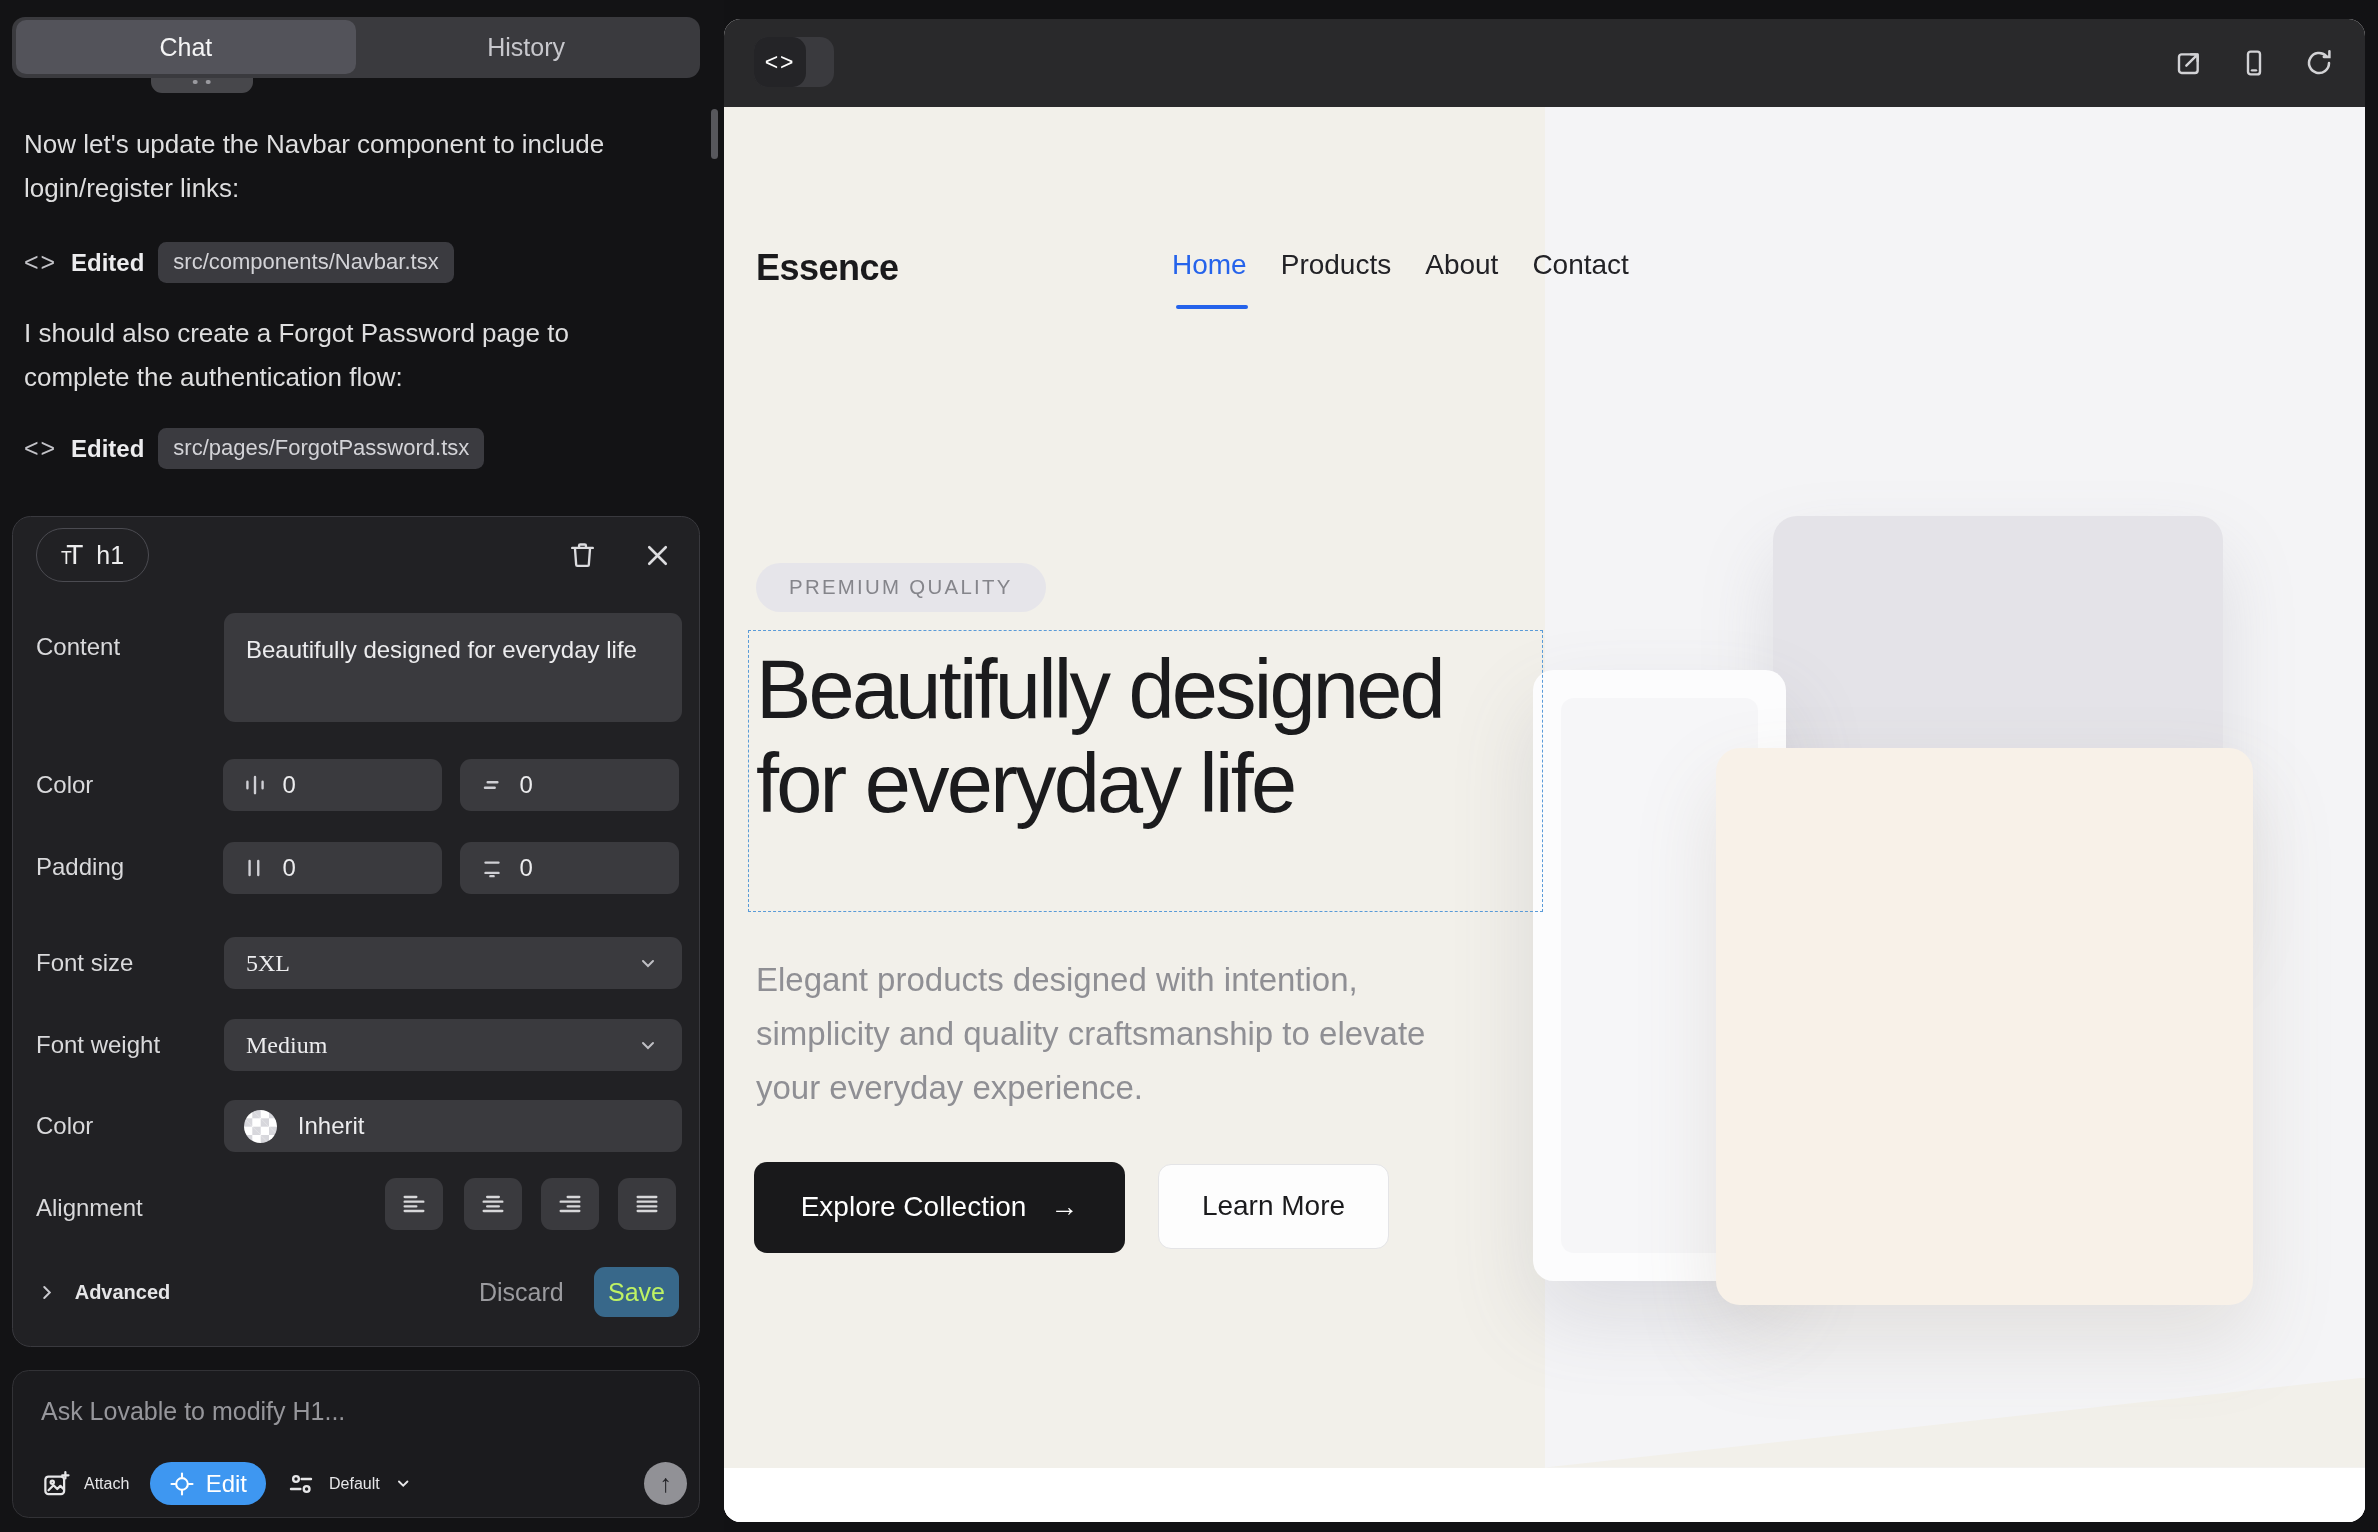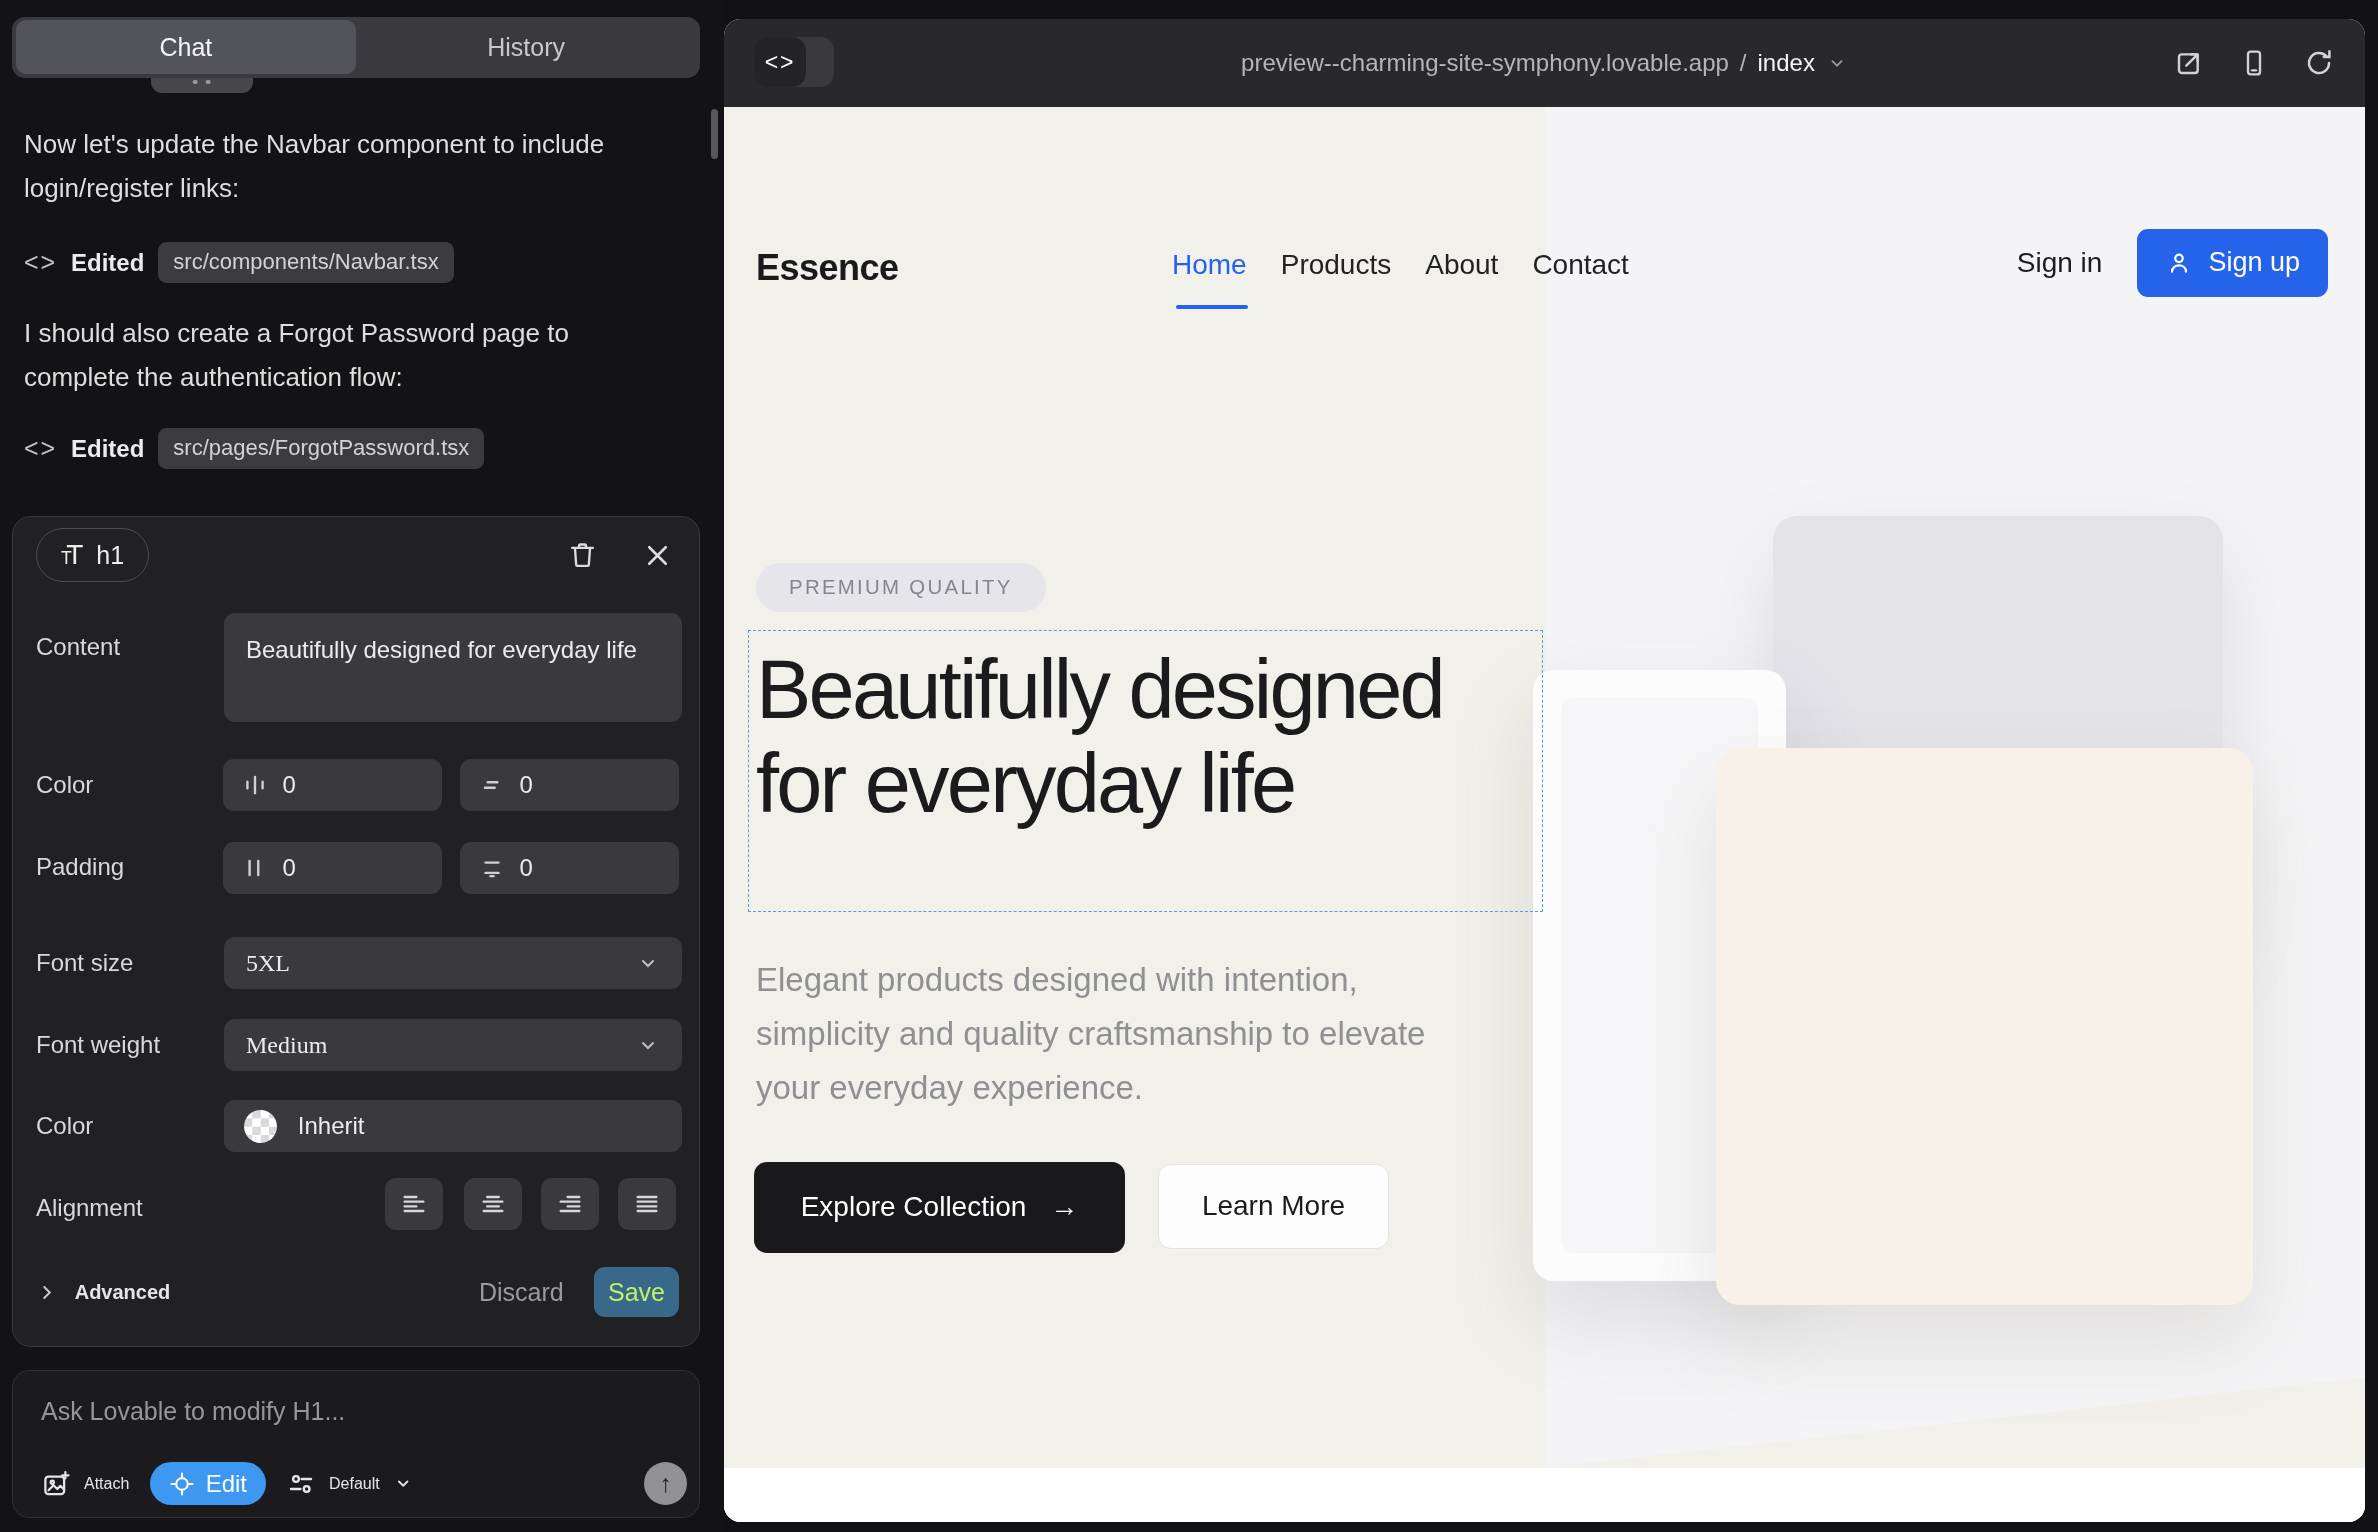--- a/index.html
+++ b/index.html
@@ -272,28 +272,20 @@
   </div>
 
   <div class="window">
 
     <div class="browser-bar">
       <div class="code-toggle">
         <div class="code-knob">
             <span>&lt;&gt;</span>
           </div>
       </div>
-      <div class="url-group">
-        <span>preview--charming-site-symphony.lovable.app</span>
-        <span>/</span>
-        <span class="url-page">index</span>
-        <svg width="22" height="22" viewBox="0 0 24 24" fill="none" stroke="#9a9a9f" stroke-width="2" stroke-linecap="round">
-            <path d="M7 10l5 5 5-5"></path>
-          </svg>
-      </div>
       <div class="bar-icons">
         <svg width="32" height="32" viewBox="0 0 24 24" fill="none" stroke="currentColor" stroke-width="1.8" stroke-linecap="round" stroke-linejoin="round">
           <rect x="4.5" y="5.5" width="14" height="14" rx="2"></rect>
           <path d="M10 14l8.5-8.5M13.5 5.5h5v5"></path>
         </svg>
         <svg width="32" height="32" viewBox="0 0 24 24" fill="none" stroke="currentColor" stroke-width="1.8" stroke-linecap="round">
           <rect x="7.5" y="3.5" width="9" height="17" rx="2"></rect>
           <path d="M10.5 17.5h3"></path>
         </svg>
         <svg width="32" height="32" viewBox="0 0 24 24" fill="none" stroke="currentColor" stroke-width="1.9" stroke-linecap="round">
@@ -318,30 +310,20 @@
 
       <div class="logo">Essence</div>
       <div class="nav">
         <span class="nav-item active">Home</span>
         <span class="nav-item">Products</span>
         <span class="nav-item">About</span>
         <span class="nav-item">Contact</span>
       </div>
       <div class="nav-underline"></div>
 
-      <div class="auth">
-        <span class="signin">Sign in</span>
-        <div class="signup">
-          <svg width="28" height="28" viewBox="0 0 24 24" fill="none" stroke="currentColor" stroke-width="1.9" stroke-linecap="round">
-            <circle cx="12" cy="8" r="3.2"></circle>
-            <path d="M6 19.5c0-3.3 2.7-5.4 6-5.4s6 2.1 6 5.4"></path>
-          </svg>
-          <span>Sign up</span>
-        </div>
-      </div>
 
       <div class="badge">PREMIUM QUALITY</div>
       <div class="sel-box"></div>
       <h1 class="hero-h1">Beautifully designed for everyday life</h1>
       <p class="hero-p">Elegant products designed with intention, simplicity and quality craftsmanship to elevate your everyday experience.</p>
 
       <div class="cta-primary">
         <span>Explore Collection</span>
         <span class="arrow-glyph">→</span>
       </div>

